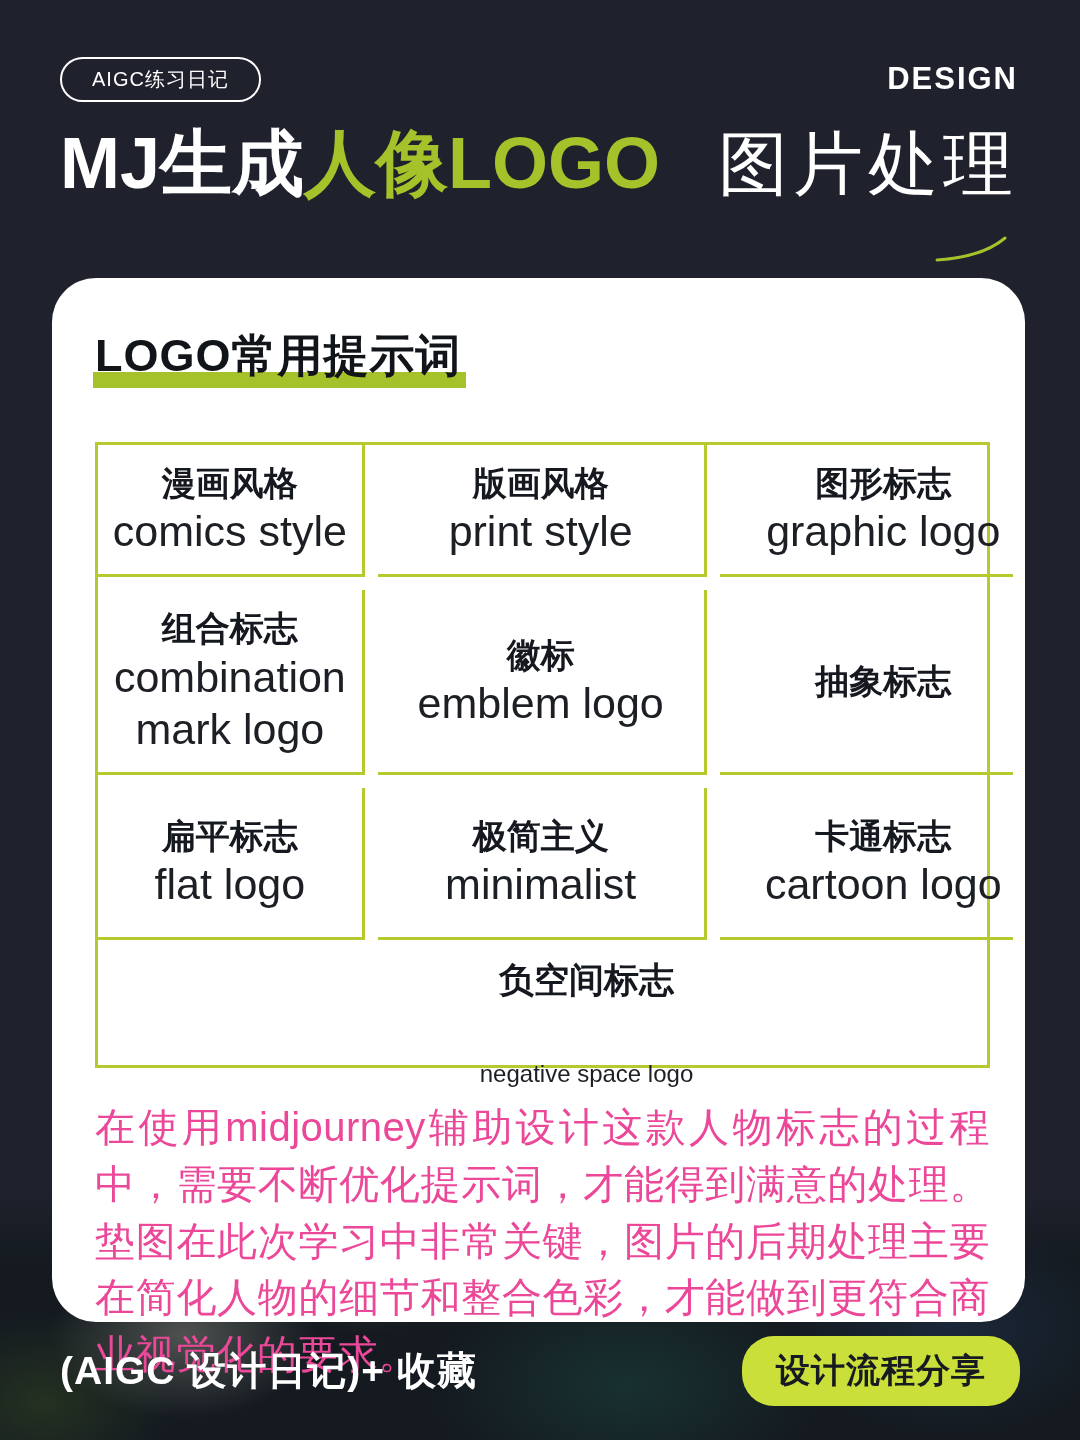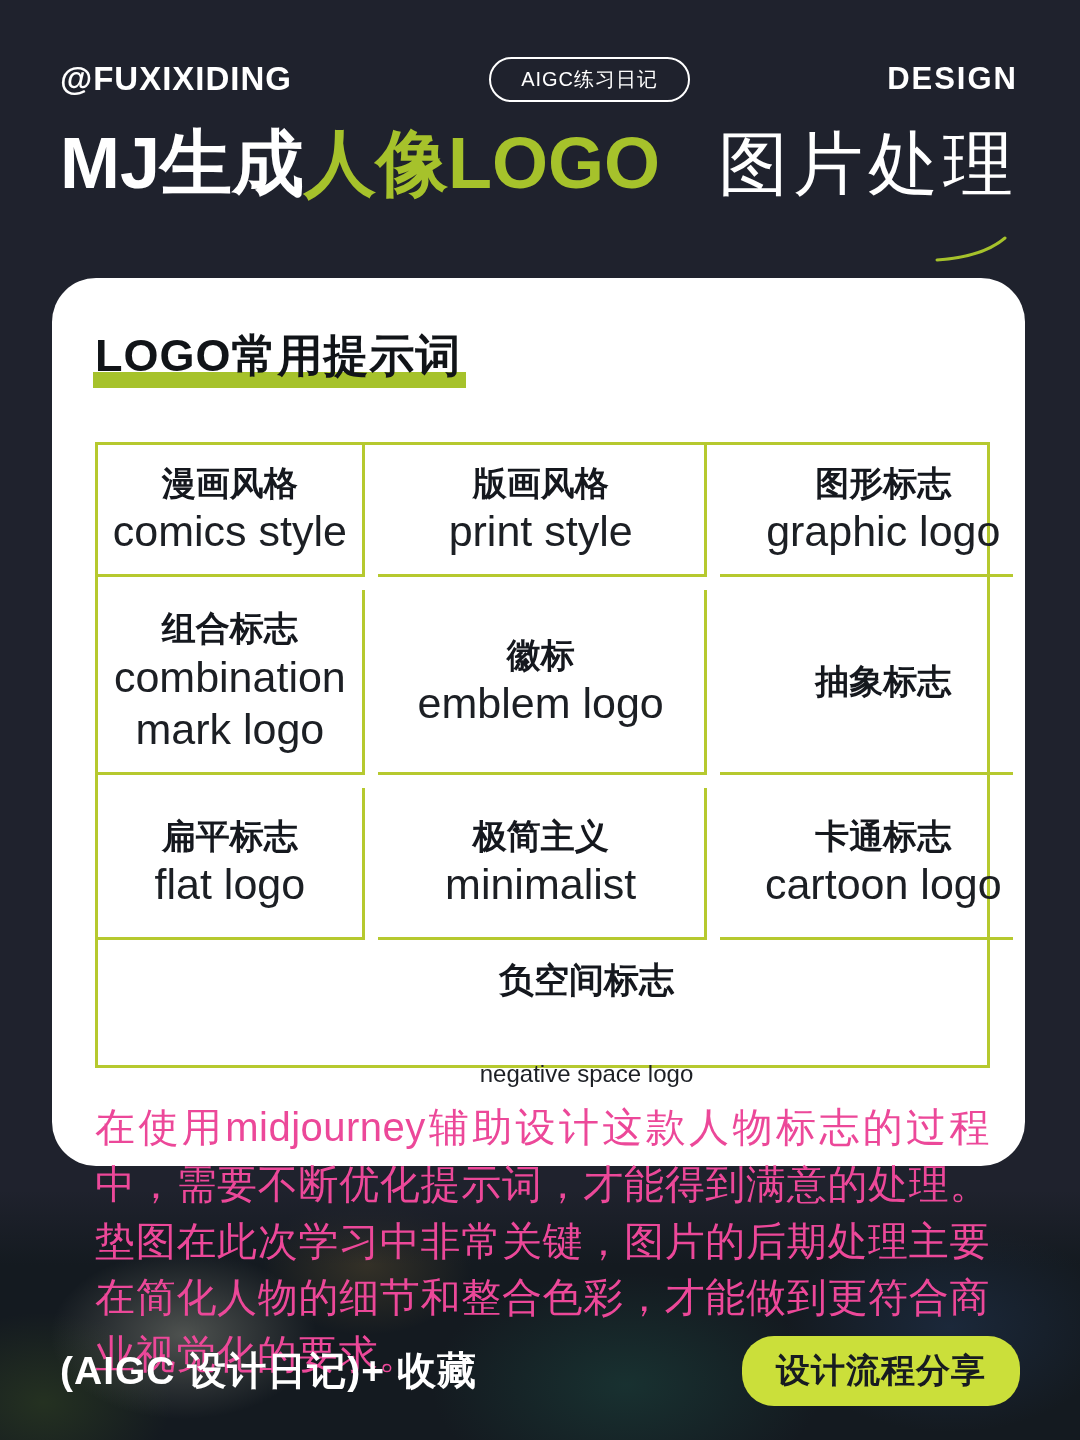--- a/index.html
+++ b/index.html
@@ -54,21 +54,21 @@
   .main-title .t-white{color:#fff;}
   .main-title .t-green{color:var(--accent-green);}
   .main-title .t-green-light{color:var(--accent-green);font-weight:700;}
   .title-right{font-size:70px;font-weight:200;letter-spacing:5px;line-height:1.15;}
 
   
   .divider{position:absolute;top:226px;left:55px;width:955px;height:40px;}
 
   
   .card{
-    position:absolute;top:278px;left:52px;width:973px;height:888px;
+    position:absolute;top:278px;left:52px;width:973px;height:1044px;
     background:var(--card-bg);border-radius:44px;color:var(--text-dark);
     padding:48px 35px 0 43px;
   }
   .card-heading{position:relative;display:inline-block;margin-left:0px;}
   .card-heading .bar{
     position:absolute;left:-2px;right:-4px;bottom:-2px;height:16px;
     background:var(--accent-green);z-index:0;
   }
   .card-heading .txt{
     position:relative;z-index:1;font-size:45px;font-weight:900;letter-spacing:1px;
@@ -121,21 +121,20 @@
   }
 </style>
 </head>
 <body>
 
 <div class="photo-band"></div>
 
 <div class="content">
 
   <div class="topbar">
-    <span class="handle">@FUXIXIDING</span>
     <span class="badge">AIGC练习日记</span>
     <span class="brand">DESIGN</span>
   </div>
 
   <div class="title-row">
     <div class="main-title">
       <span class="t-white">MJ生成</span><span class="t-green">人像</span><span class="t-green-light">LOGO</span>
     </div>
     <div class="title-right">图片处理</div>
   </div>

